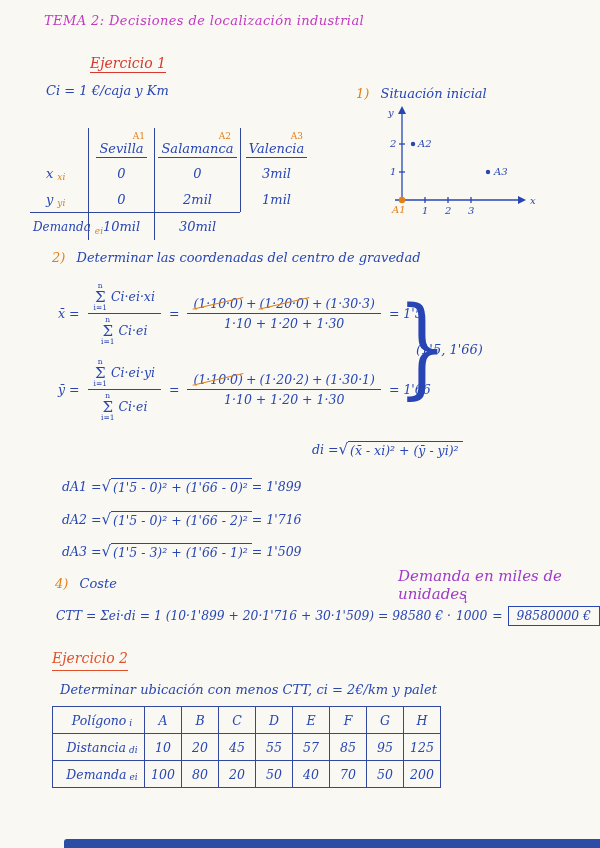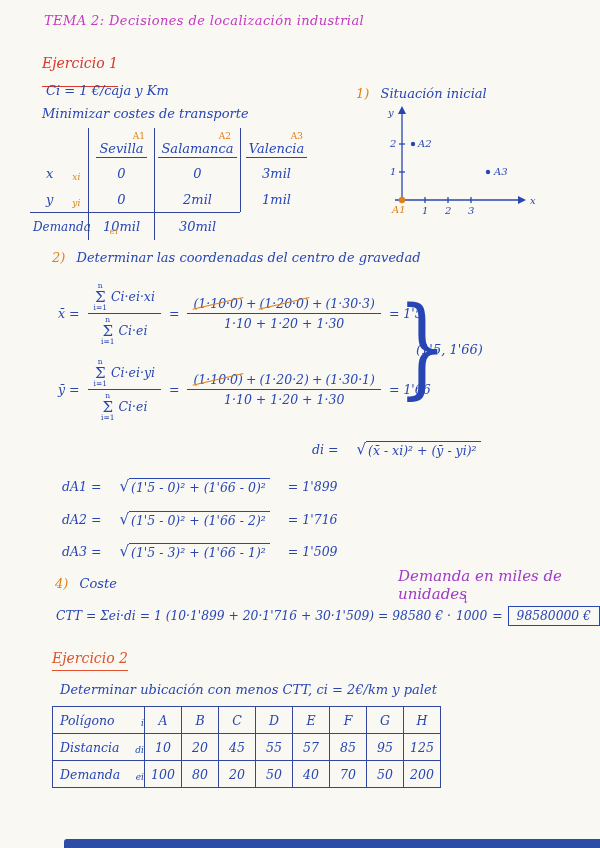--- a/index.html
+++ b/index.html
@@ -6,86 +6,85 @@
   .page{position:relative;width:600px;height:848px;margin:0 auto;background:#f9f8f3;overflow:hidden;
         font-family:"DejaVu Serif",serif;font-style:italic;color:#2746b4;}
   .abs{position:absolute;}
   .orange{color:#e08018;}
   .red{color:#d8382d;}
   .orangered{color:#e0512b;}
   .magenta{color:#c438c2;}
   .purple{color:#a03ac8;}
   .title{font-size:13px;letter-spacing:.4px;}
   .h1{font-size:14px;}
-  .redunder{border-bottom:1.5px solid #d8382d;padding-bottom:15px;}
+  .redunder{border-bottom:1.5px solid #d8382d;padding-bottom:1px;margin-left:48px;}
   .orunder{border-bottom:1.5px solid #e0512b;padding-bottom:4px;}
   .line{font-size:13px;}
   .hnum{margin-right:7px;}
   
   .t1{display:grid;grid-template-columns:58px 66px 86px 72px;font-size:13px;}
   .t1 > div{box-sizing:border-box;}
   .vline{border-left:1.4px solid #30459c;}
   .topline{border-top:1.4px solid #30459c;}
   .hcell{height:32px;display:flex;flex-direction:column;align-items:center;justify-content:flex-end;padding-bottom:2px;}
   .acode{font-size:9px;color:#e08018;align-self:flex-end;margin-right:9px;line-height:1;font-style:normal;}
   .cityname{border-bottom:1.3px solid #30459c;padding:0 3px 1px;}
   .rcell{height:26px;display:flex;align-items:center;padding-left:16px;}
   .dcell{height:28px;padding-left:3px;}
   .dcell .rlab{font-size:12px;}
   .vcell{display:flex;align-items:center;justify-content:center;height:26px;}
   .vcell.d{height:28px;}
-  .sub{font-size:9px;color:#e08018;margin-left:19px;transform:translateY(4px);display:inline-block;}
+  .sub{font-size:9px;color:#e08018;margin-left:4px;transform:translateY(4px);display:inline-block;}
   
   .formula{display:flex;align-items:center;gap:8px;font-size:12.5px;white-space:nowrap;}
   .frac{display:inline-flex;flex-direction:column;align-items:center;}
   .frac .num{border-bottom:1.3px solid currentColor;padding:0 6px 2px;}
   .frac .den{padding-top:2px;}
   .nrow{display:inline-flex;align-items:center;gap:4px;}
   .sum{display:inline-flex;flex-direction:column;align-items:center;line-height:1;font-style:normal;}
   .s-top,.s-bot{font-size:7.5px;line-height:1;}
   .s-sig{font-size:15px;line-height:.95;}
   .struck{position:relative;display:inline-block;}
   .struck:after{content:"";position:absolute;left:-1px;right:-1px;top:48%;border-top:1.7px solid #e08018;transform:rotate(-13deg);}
   .brace{font-size:108px;line-height:122px;font-style:normal;transform:scaleX(.72);color:#2746b4;}
   .coords{font-size:13px;}
   
   .sqrt{display:inline-flex;align-items:flex-start;}
   .rsign{font-size:15px;line-height:1.1;font-style:normal;}
   .rad{border-top:1.2px solid currentColor;padding:1px 4px 0 2px;}
-  .dist{display:flex;align-items:center;gap:18px;font-size:12.5px;white-space:nowrap;}
+  .dist{display:flex;align-items:center;gap:0;font-size:12.5px;white-space:nowrap;}
   
   .ctt{display:flex;align-items:center;gap:5px;font-size:12.3px;white-space:nowrap;}
   .factor-wrap{position:relative;display:inline-block;}
   .arrowdn{position:absolute;top:-16px;left:5px;font-size:11px;font-style:normal;}
   .boxed{border:1.6px solid #2746b4;padding:2px 8px;}
   .notetxt{font-size:15px;}
   
   .t2{display:grid;grid-template-columns:92px repeat(8,37px);font-size:12.5px;
       border-top:1.3px solid #32479e;border-left:1.3px solid #32479e;}
   .t2 > div{border-right:1.3px solid #32479e;border-bottom:1.3px solid #32479e;height:27px;
       display:flex;align-items:center;justify-content:center;box-sizing:border-box;}
-  .t2 .lab{justify-content:space-between;padding-left:7px;}
+  .t2 .lab{justify-content:center;padding-left:7px;}
   .sub2{font-size:9px;margin-left:3px;transform:translateY(3px);display:inline-block;}
   
   .graph text{font-size:10px;fill:#2746b4;font-family:"DejaVu Serif",serif;font-style:italic;}
   .graph .t-orange{fill:#e08018;}
   .bottom-strip{background:#2c4da6;border-radius:3px 0 0 0;}
 </style>
 </head>
 <body>
 
 <div class="page">
 
   <div class="abs title magenta" style="left:44px;top:13px">TEMA 2: Decisiones de localización industrial</div>
 
   <div class="abs h1 red" style="left:42px;top:55px">
     <span class="redunder">Ejercicio 1</span>
   </div>
   <div class="abs line" style="left:46px;top:83px">Ci = 1 €/caja y Km</div>
-  <div class="abs line" style="left:42px;top:106px">Minimizar costes de transporte</div>
 
   <div class="abs t1" style="left:30px;top:128px">
     <div></div>
     <div class="hcell vline">
       <span class="acode">A1</span>
       <span class="cityname">Sevilla</span>
     </div>
     <div class="hcell vline">
       <span class="acode">A2</span>
       <span class="cityname">Salamanca</span>

